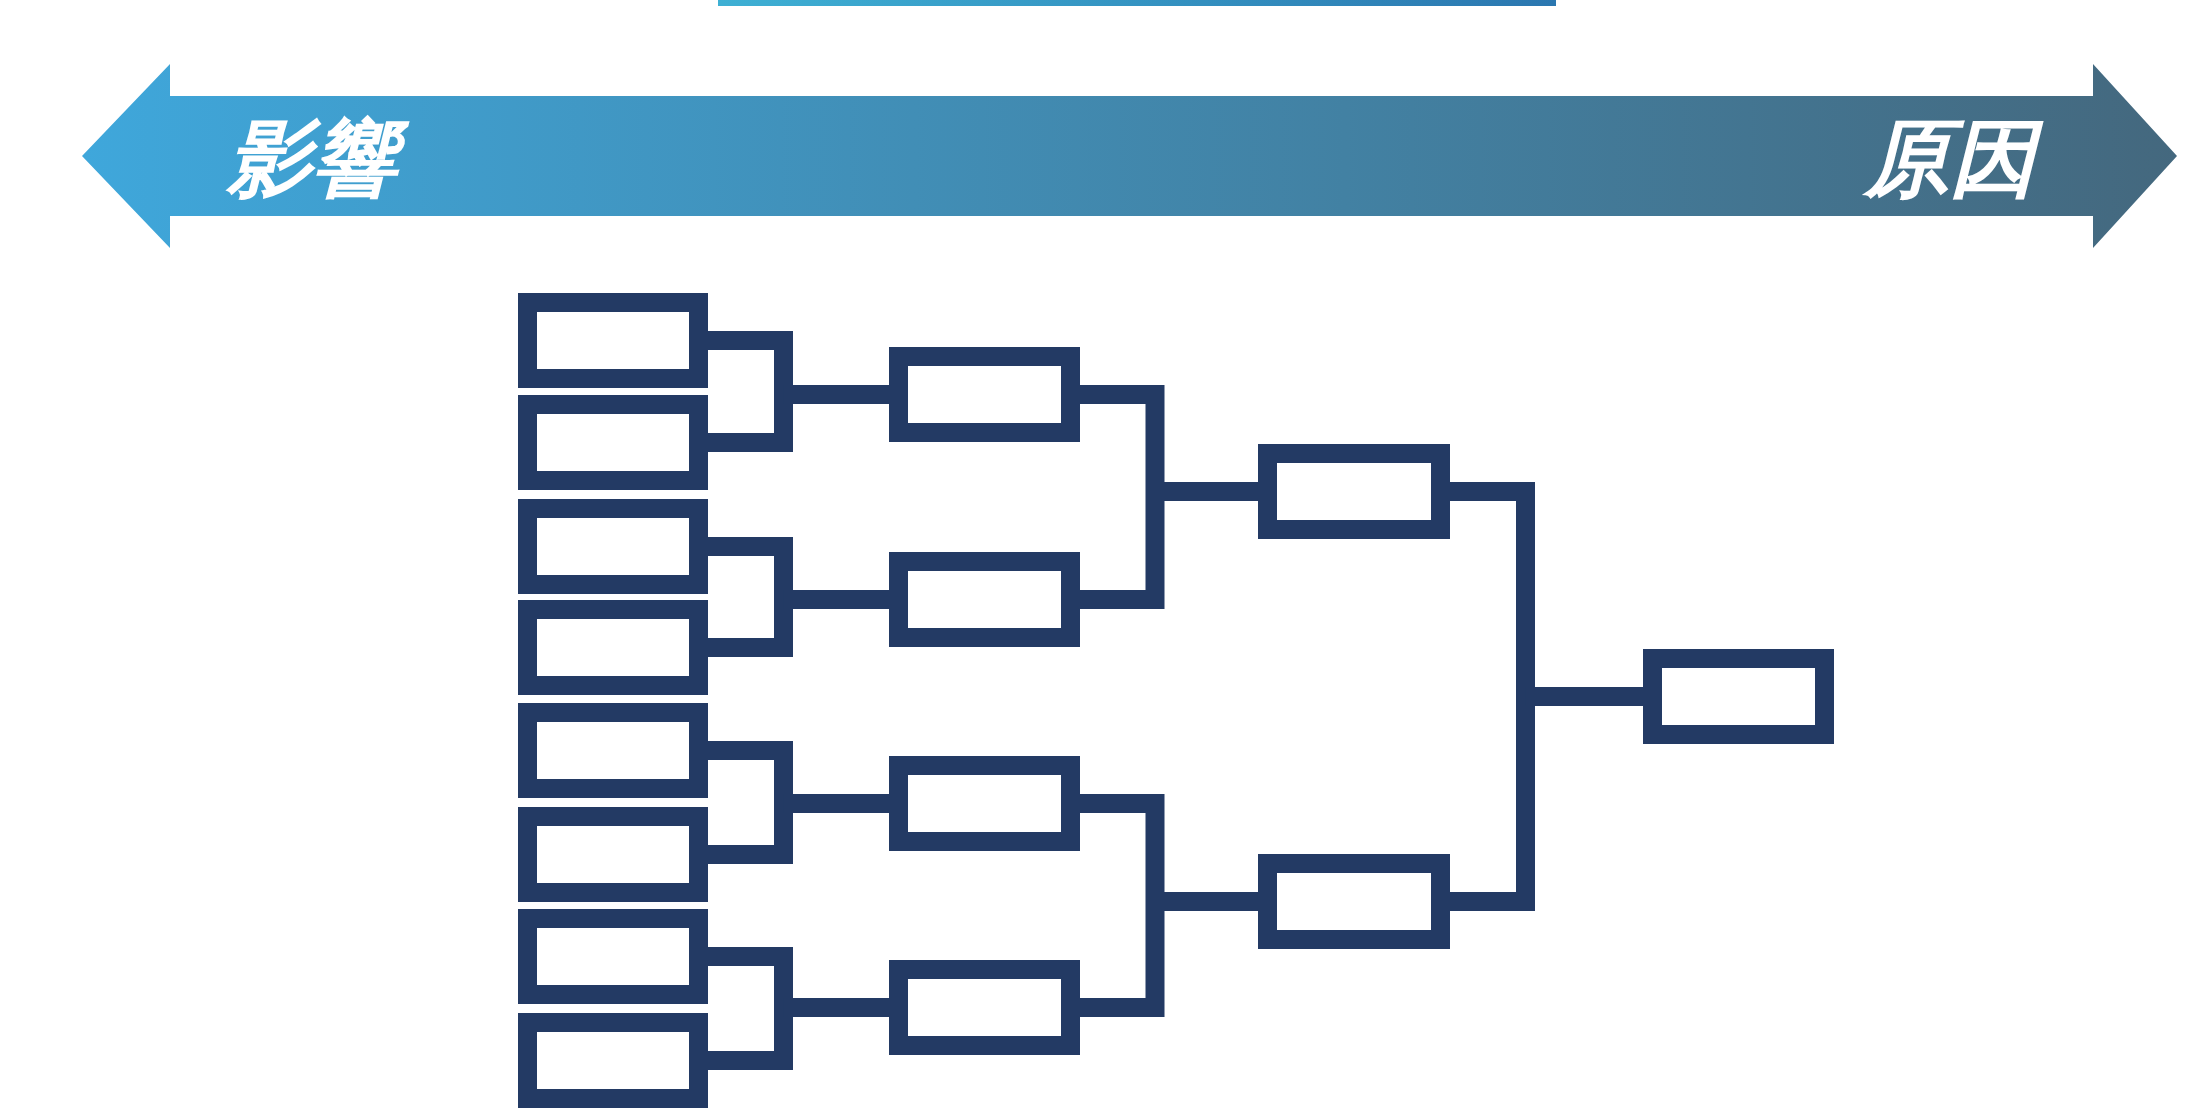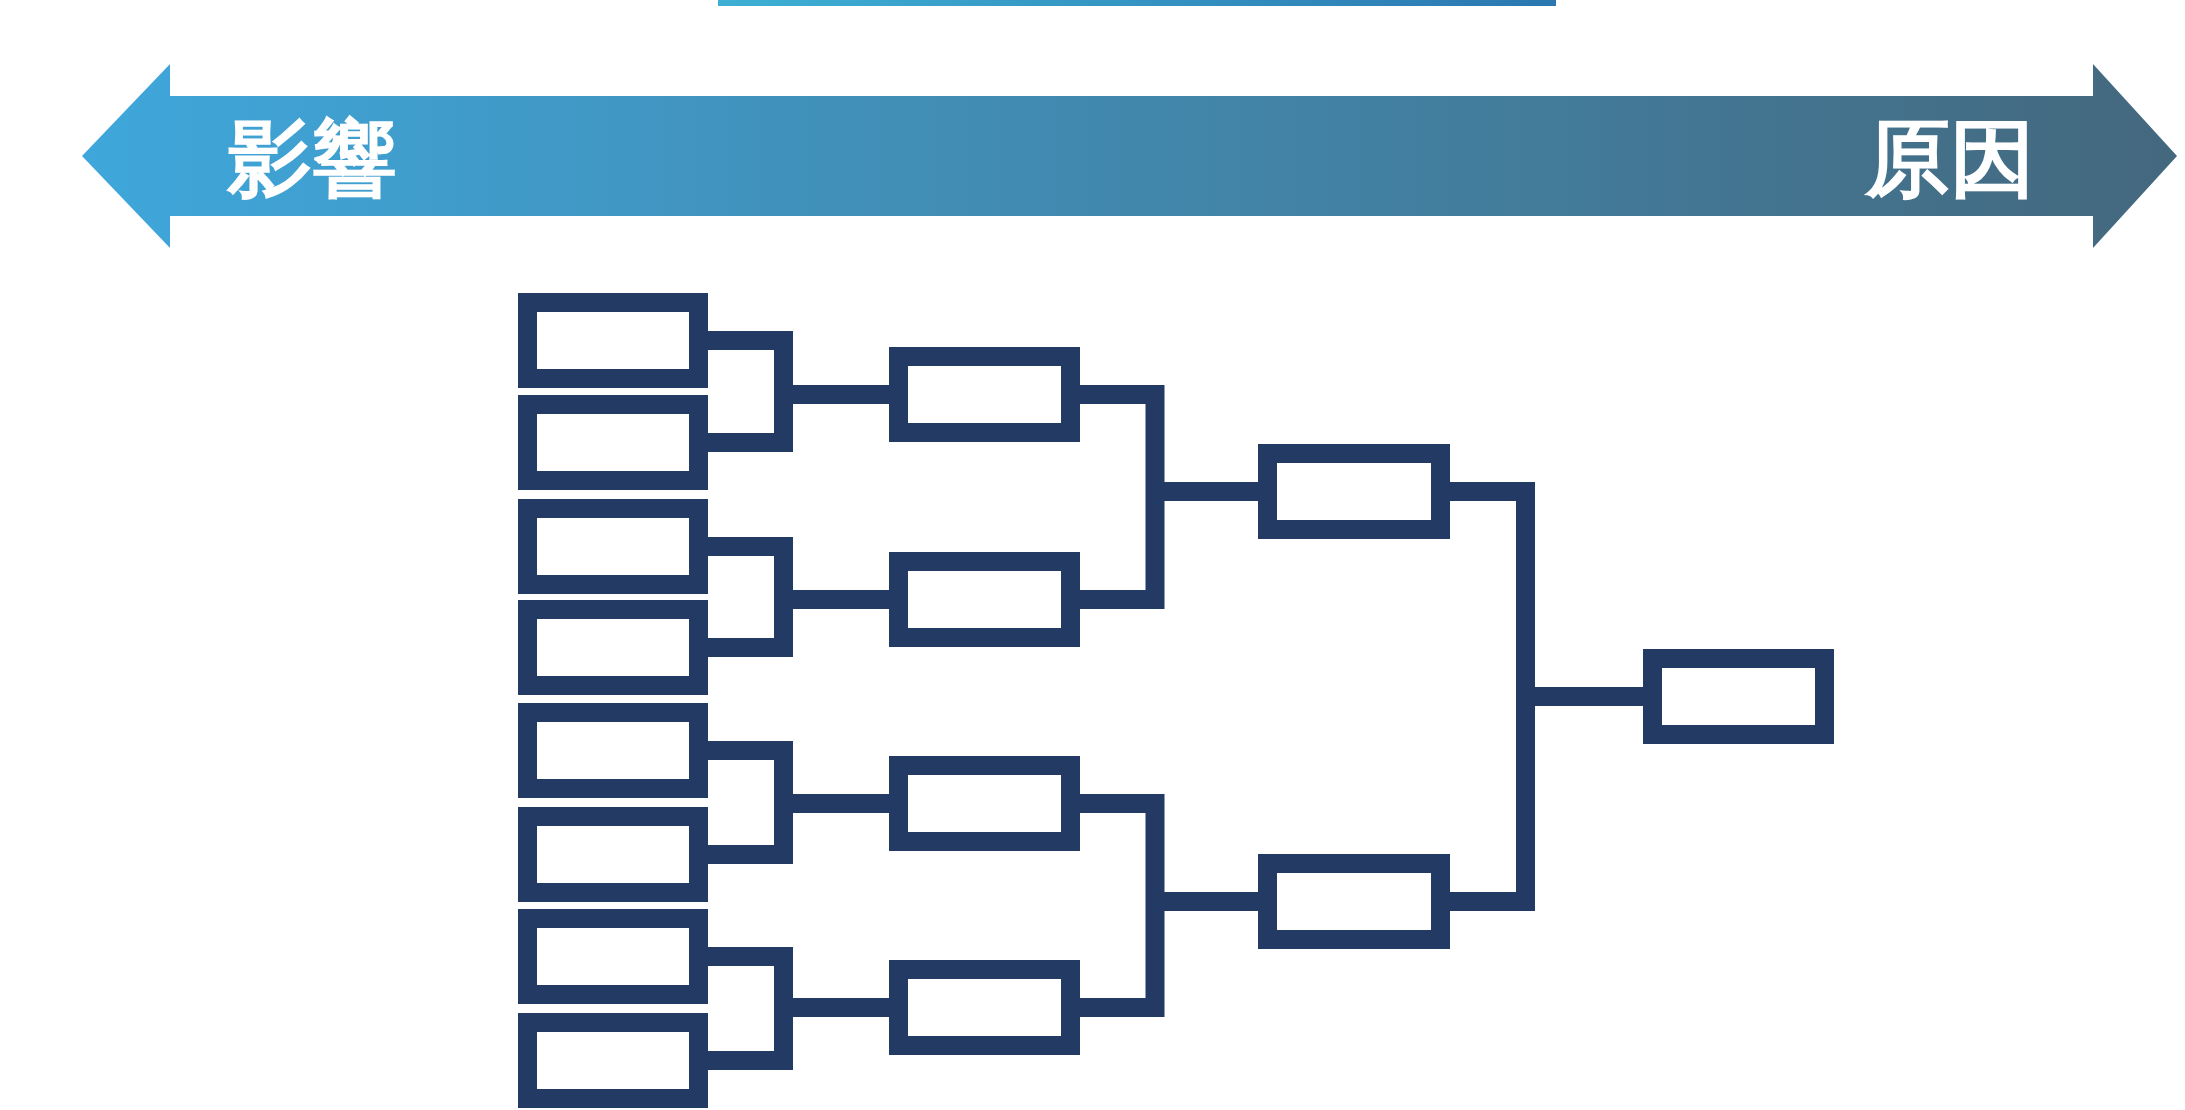--- a/index.html
+++ b/index.html
@@ -1,16 +1,16 @@
 <!DOCTYPE html>
 <html><head>
 <meta charset="utf-8">
 <style>
   html,body{margin:0;padding:0;background:#ffffff;}
-  .canvas{position:relative;width:2185px;height:1110px;background:#ffffff;overflow:hidden;}
+  .canvas{position:relative;width:2185px;height:1110px;background:#ffffff;overflow:hidden;font-style:italic;}
   svg{display:block;width:2185px;height:1110px;}
   .axis-label{
     font-family:"DejaVu Sans","Liberation Sans",sans-serif;
     font-weight:bold;
     fill:#ffffff;
   }
 </style>
 </head>
 <body>
 

